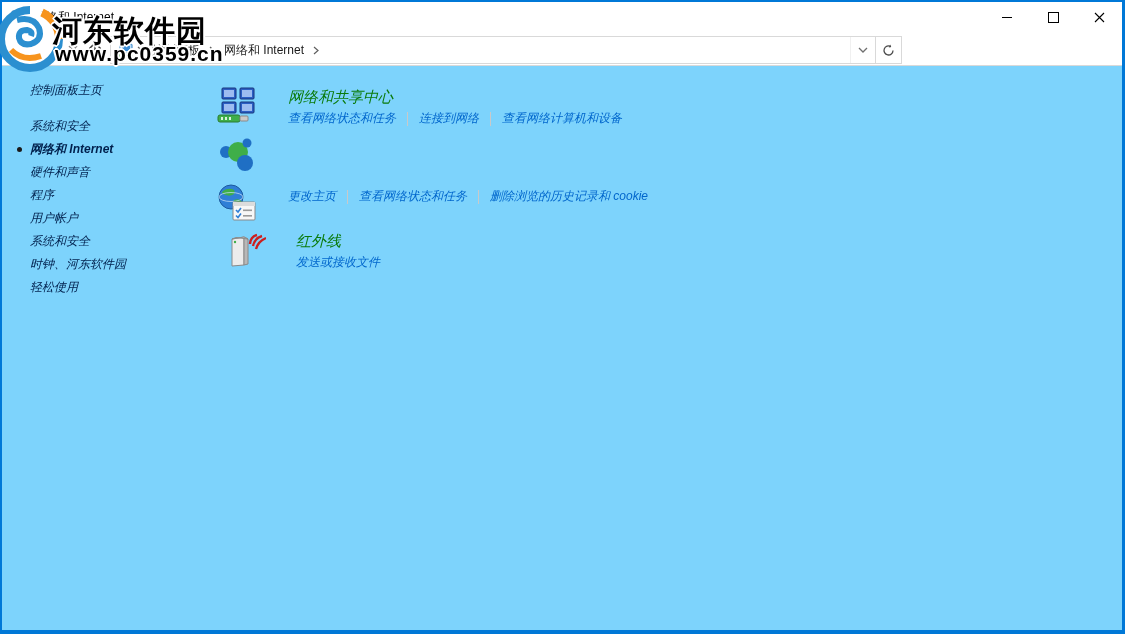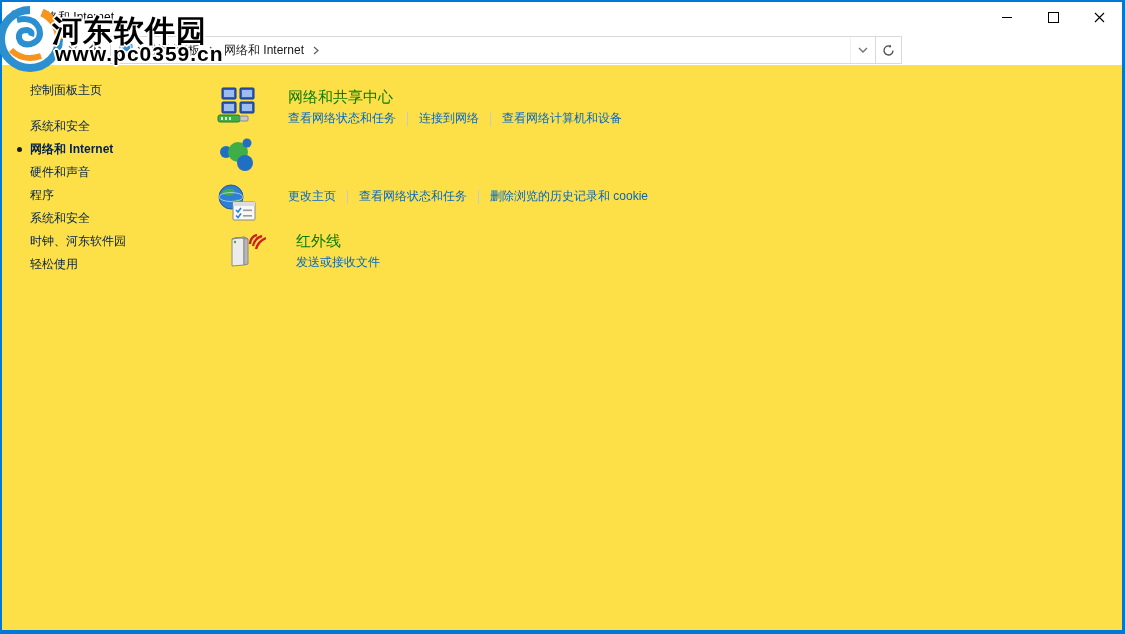--- a/index.html
+++ b/index.html
@@ -36,21 +36,21 @@
     display:flex;align-items:center;margin-top:39px;
   }
   .searchbox input{
     border:none;outline:none;flex:1;height:100%;padding:0 4px 0 8px;font-size:12px;
     font-family:"Liberation Sans",sans-serif;color:#333;background:transparent;
   }
   .searchbox input::placeholder{color:#767676;opacity:1;}
   .searchbox .mag{margin-right:7px;flex:0 0 auto;}
 
   
-  .content{position:absolute;left:0;top:64px;right:0;bottom:0;background:#fde047;}
+  .content{position:absolute;left:0;top:64px;right:0;bottom:0;background:#7dd3fc;font-style:italic;}
 
   .sidebar{position:absolute;left:0;top:0;width:212px;bottom:0;font-size:12px;}
   .side-item{position:relative;padding:5px 8px 5px 28px;line-height:13px;color:#00204d;cursor:pointer;}
   .side-item.home{margin-top:13px;margin-bottom:13px;}
   .side-item.active{font-weight:bold;}
   .side-item.active::before{
     content:"";position:absolute;left:15px;top:9px;width:5px;height:5px;border-radius:50%;background:#1a1a1a;
   }
 
   .main{position:absolute;left:214px;top:0;right:0;bottom:0;}
@@ -174,20 +174,21 @@
   </div>
 
   <div class="content">
 
     <div class="sidebar">
       <div class="side-item home">控制面板主页</div>
       <div class="side-item">系统和安全</div>
       <div class="side-item active">网络和 Internet</div>
       <div class="side-item">硬件和声音</div>
       <div class="side-item">程序</div>
+      <div class="side-item">用户帐户</div>
       <div class="side-item">系统和安全</div>
       <div class="side-item">时钟、河东软件园</div>
       <div class="side-item">轻松使用</div>
     </div>
 
     <div class="main">
 
       <div class="section" style="top:20px;left:0;">
         <span class="sec-icon">
           <svg width="42" height="40" viewBox="0 0 42 40">

